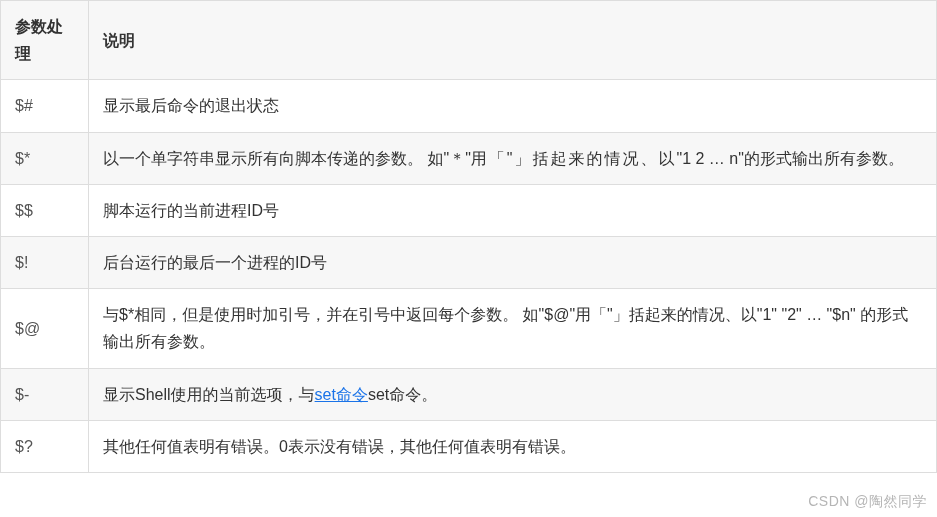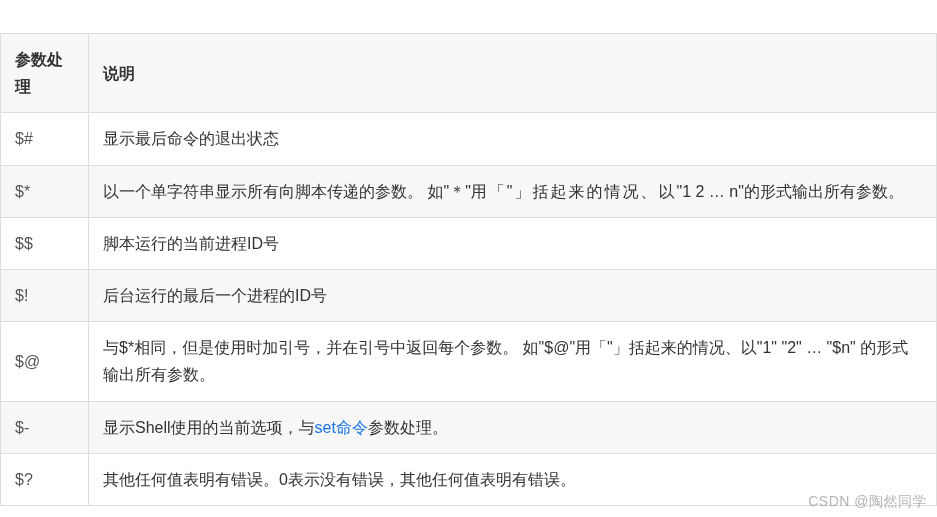--- a/index.html
+++ b/index.html
@@ -12,21 +12,20 @@
     background: #fff;
     width: 937px;
     height: 517px;
     overflow: hidden;
     position: relative;
   }
   table {
     border-collapse: collapse;
     width: 100%;
     table-layout: fixed;
-    margin-top: 33px;
   }
   th, td {
     border: 1px solid #ddd;
     padding: 12px 14px;
     text-align: left;
     vertical-align: middle;
     font-size: 16px;
     color: #333;
     line-height: 1.7;
   }
@@ -42,20 +41,21 @@
     background: #f7f7f7;
   }
   tbody tr:nth-child(odd) td {
     background: #fff;
   }
   tbody tr td:first-child {
     color: #555;
   }
   a.link {
     color: #1a73e8;
+    text-decoration: underline;
   }
   .watermark {
     position: absolute;
     right: 10px;
     bottom: 6px;
     font-size: 14px;
     color: rgba(120,120,120,0.55);
     pointer-events: none;
     font-family: "Microsoft YaHei", sans-serif;
     letter-spacing: 0.5px;
@@ -94,21 +94,21 @@
     <tr>
       <td>$!</td>
       <td>后台运行的最后一个进程的ID号</td>
     </tr>
     <tr>
       <td>$@</td>
       <td>与$*相同，但是使用时加引号，并在引号中返回每个参数。 如"$@"用「"」括起来的情况、以"1" "2" … "$n" 的形式输出所有参数。</td>
     </tr>
     <tr>
       <td>$-</td>
-      <td><span>显示Shell使用的当前选项，与</span><a class="link">set命令</a><span>参数处理。</span></td>
+      <td><span>显示Shell使用的当前选项，与</span><a class="link">set命令</a><span>set命令。</span></td>
     </tr>
     <tr>
       <td>$?</td>
       <td>其他任何值表明有错误。0表示没有错误，其他任何值表明有错误。</td>
     </tr>
   </tbody>
 </table>
 
 <div class="watermark">CSDN @陶然同学</div>
 

